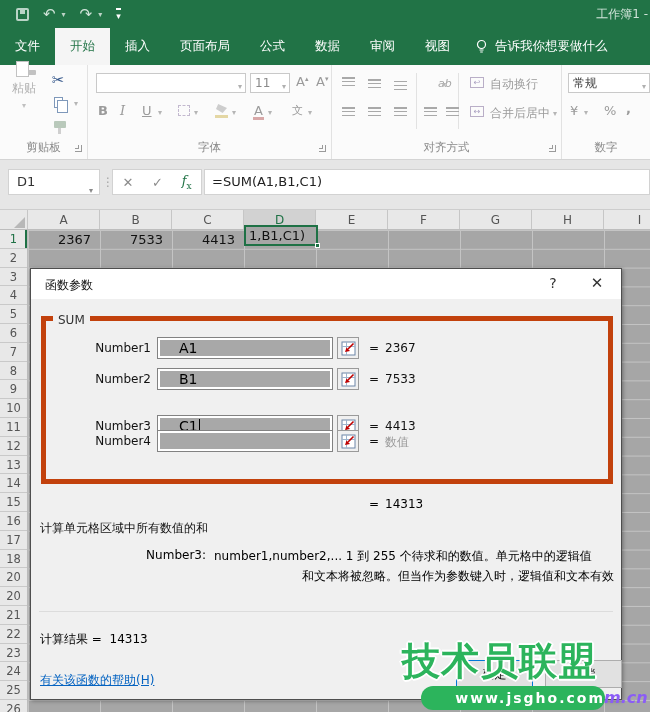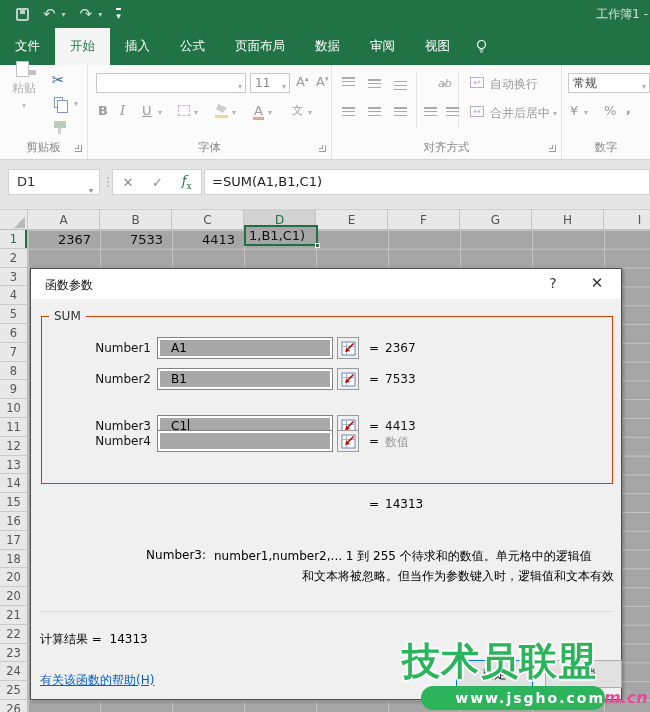--- a/index.html
+++ b/index.html
@@ -111,28 +111,28 @@
   .d1box .handle{ position:absolute; right:-4px; bottom:-4px; width:5px; height:5px; background:#1e7145;
                   border:1px solid #fff; }
 
   
   .dlg{ position:absolute; left:30px; top:268px; width:592px; height:432px; background:#f0f0f0;
         border:1px solid #4e4e4e; box-shadow:1px 1px 4px rgba(0,0,0,.35); font-size:12px; color:#000; z-index:30; }
   .dlg-title{ position:absolute; left:0; top:0; right:0; height:30px; background:#fff; }
   .dlg-title .t{ position:absolute; left:14px; top:8px; font-size:12px; color:#111; }
   .dlg-help{ position:absolute; right:58px; top:6px; font-size:14px; color:#333; width:20px; text-align:center; }
   .dlg-close{ position:absolute; right:12px; top:5px; font-size:15px; color:#333; width:24px; text-align:center; }
-  .grpbox{ position:absolute; left:10px; top:47px; width:572px; height:168px; border:1px solid #c2410c; }
+  .grpbox{ position:absolute; left:10px; top:47px; width:572px; height:168px; border:5px solid #c2410c; }
   .grpbox .legend{ position:absolute; top:-8px; left:7px; background:#f0f0f0; padding:0 5px; color:#333; }
   .arow{ position:absolute; left:0; width:592px; height:24px; }
   .alabel{ position:absolute; left:0; top:4px; width:120px; text-align:right; color:#111; }
   .ainput{ position:absolute; left:126px; top:0; width:176px; height:22px; background:#fff;
            border:1px solid #828282; padding:2px; }
-  .ainput .inner{ width:100%; height:100%; background:#a8a8a8; font-size:12px; color:#000;
-                  line-height:16px; padding-left:11px; position:relative; }
+  .ainput .inner{ width:100%; height:100%; background:#a8a8a8; font-size:14px; color:#000;
+                  line-height:16px; padding-left:19px; position:relative; }
   .caret{ position:absolute; top:1px; width:1px; height:13px; background:#000; display:inline-block; margin-left:1px; }
   .picker{ position:absolute; left:306px; top:0; width:22px; height:22px; background:#f0f0f0;
            border:1px solid #9a9a9a; display:flex; align-items:center; justify-content:center; }
   .aeq{ position:absolute; left:338px; top:4px; color:#111; }
   .ares{ position:absolute; left:354px; top:4px; color:#111; }
   .ares.muted{ color:#9b9b9b; }
   .dtotal-eq{ position:absolute; left:338px; top:228px; }
   .dtotal-val{ position:absolute; left:354px; top:228px; }
   .ddesc{ position:absolute; left:9px; top:251px; color:#111; }
   .dhelp-label{ position:absolute; left:95px; top:279px; width:80px; text-align:right; }
@@ -144,21 +144,21 @@
   .dbtn{ position:absolute; top:391px; width:77px; height:28px; background:#e1e1e1; text-align:center;
          line-height:26px; font-size:12px; color:#111; }
   .dbtn.ok{ left:425px; border:1px solid #0078d7; }
   .dbtn.cancel{ left:514px; border:1px solid #adadad; }
 
   
   .wm{ position:absolute; left:395px; top:626px; width:255px; height:86px; z-index:40; pointer-events:none; }
   .wm-title{ position:absolute; left:7px; top:10px; font-size:38px; font-weight:bold; color:#2cb45c;
              white-space:nowrap; letter-spacing:1px;
              text-shadow:2px 0 #fff,-2px 0 #fff,0 2px #fff,0 -2px #fff,1px 1px #fff,-1px -1px #fff,1px -1px #fff,-1px 1px #fff; }
-  .wm-tail{ position:absolute; left:209px; top:62px; font-size:16px; font-weight:bold; font-style:italic; color:#ec4899; }
+  .wm-tail{ position:absolute; left:209px; top:62px; font-size:16px; font-weight:bold; font-style:italic; color:#8b5cf6; }
   .wm-pill{ position:absolute; left:26px; top:60px; width:184px; height:24px; background:#2cb45c;
             border-radius:12px; color:#fff; font-weight:bold; font-size:14px; letter-spacing:2px;
             text-align:right; line-height:24px; }
 </style>
 </head>
 <body>
 
 <div class="screen">
 
   <div class="titlebar">
@@ -172,31 +172,32 @@
     </div>
     <span class="win-title">工作簿1 -</span>
   </div>
 
   <div class="tabrow">
     <div style="display:flex;">
 
     <div class="tab">文件</div>
         <div class="tab active">开始</div>
         <div class="tab">插入</div>
+        <div class="tab">页面布局</div>
         <div class="tab">公式</div>
-        <div class="tab">页面布局</div>
         <div class="tab">数据</div>
         <div class="tab">审阅</div>
         <div class="tab">视图</div>
       </div>
     <div class="tellme">
       <svg width="13" height="15" viewBox="0 0 13 15">
         <circle cx="6.5" cy="5.5" r="4" fill="none" stroke="#fff" stroke-width="1.2"></circle>
         <path d="M4.5 11 h4 M5.2 13 h2.6" stroke="#fff" stroke-width="1.2" fill="none"></path>
       </svg>
+      <span>告诉我你想要做什么</span>
     </div>
   </div>
 
   <div class="ribbon">
     <div class="rgroup g-clip">
       <div class="paste">
         <span class="clipic"></span>
         <span class="txt">粘贴</span>
         <span class="drop">▾</span>
       </div>
@@ -413,20 +414,21 @@
           <path d="M12.5 2.5 L7 8" stroke="#c00000" stroke-width="1.6"></path>
           <path d="M4 11 L9 10 L5.5 6.5 Z" fill="#c00000"></path>
         </svg>
       </div>
       <span class="aeq">=</span>
       <span class="ares muted">数值</span>
     </div>
 
     <span class="dtotal-eq">=</span>
     <span class="dtotal-val">14313</span>
+    <span class="ddesc">计算单元格区域中所有数值的和</span>
     <span class="dhelp-label">Number3:</span>
     <span class="dhelp-l1">number1,number2,... 1 到 255 个待求和的数值。单元格中的逻辑值</span>
     <span class="dhelp-l2">和文本将被忽略。但当作为参数键入时，逻辑值和文本有效</span>
     <div class="ddiv"></div>
     <span class="dresult">
       <span>计算结果 =</span>&nbsp;&nbsp;<span>14313</span>
     </span>
     <a class="dlink">有关该函数的帮助(H)</a>
     <div class="dbtn ok">确定</div>
     <div class="dbtn cancel">取消</div>

